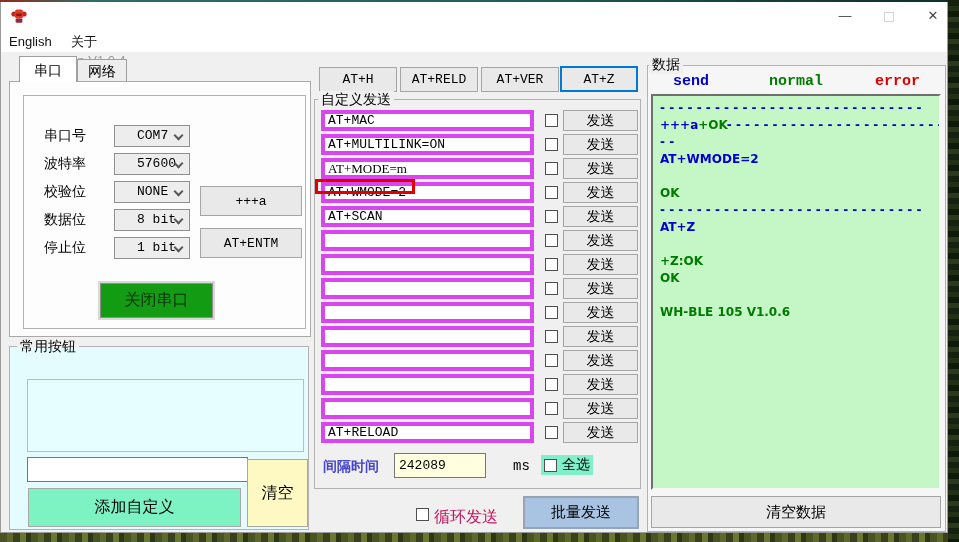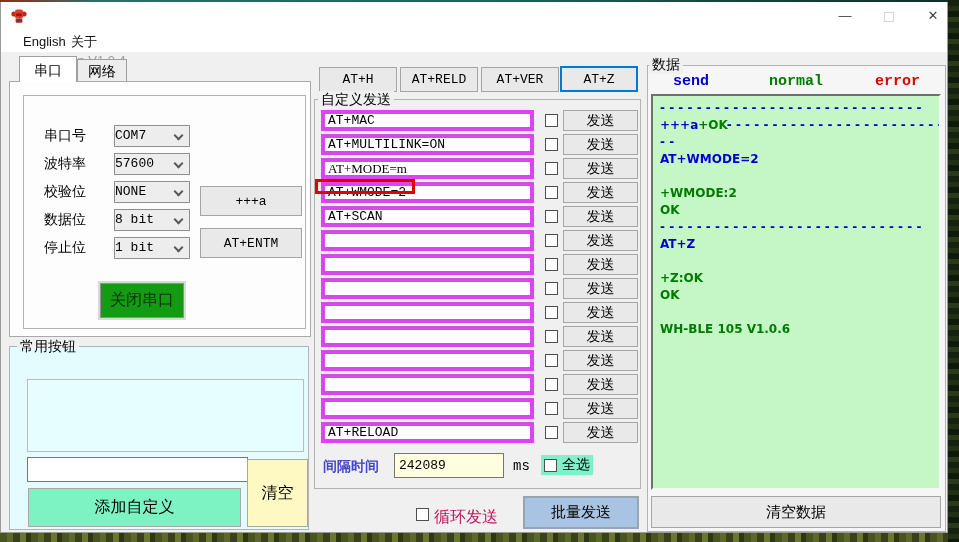--- a/index.html
+++ b/index.html
@@ -29,21 +29,21 @@
   
   .tab { position:absolute; font-size:14px; text-align:center; border:1px solid #9f9f9f; border-bottom:none; }
   .tab-active { background:#ffffff; z-index:3; }
   .tab-idle { background:#ededed; z-index:1; }
   .tabpage { position:absolute; left:8px; top:79px; width:302px; height:256px; background:#fdfdfd; border:1px solid #a9a9a9; z-index:2; }
   .groupbox { position:absolute; border:1px solid #b2b2b2; }
   .group-label { position:absolute; font-size:14px; color:#000; padding:0 3px; z-index:4; }
 
   .field-label { position:absolute; font-size:14px; color:#000; }
   .sel { position:absolute; width:76px; height:22px; background:#ededed; border:1px solid #8f8f8f;
-    font-family:"Liberation Mono","DejaVu Sans Mono",monospace; font-size:13px; line-height:20px; padding-left:0; color:#000; }
+    font-family:"Liberation Mono","DejaVu Sans Mono",monospace; font-size:13px; line-height:20px; padding-left:22px; color:#000; }
   .chev { position:absolute; right:7px; top:6px; width:7px; height:7px; border-right:2px solid #5a5a5a; border-bottom:2px solid #5a5a5a; transform:rotate(45deg); }
 
   .btn { position:absolute; background:#e9e9e9; border:1px solid #a5a5a5; text-align:center; color:#000; cursor:default; }
   .btn-mono { font-family:"Liberation Mono","DejaVu Sans Mono",monospace; font-size:13px; }
   .btn-cn { font-size:14px; }
 
   .green-btn { background:#149b14; color:#053005; font-size:16px; border:1px solid #8f8f8f; outline:2px solid #d9d9d9; }
   .mint-btn { background:#7df2c3; font-size:16px; border:1px solid #a8a8a8; }
   .salmon-btn { background:#fef9c3; font-size:16px; border:1px solid #a8a8a8; }
   .steel-btn { background:#a9c4e2; border:2px solid #96a5b3; font-size:15px; }
@@ -94,21 +94,21 @@
       <rect x="4.6" y="10.5" width="6.8" height="4.2" rx="1" fill="#b3261e"></rect>
       <rect x="6.4" y="11.6" width="3.2" height="2" fill="#3a3f8f"></rect>
     </svg>
     <span class="title-text">ATSetup V1.0.4</span>
     <span class="win-ctl" style="left:828px">—</span>
     <span class="win-ctl" style="left:872px"><span class="max-glyph"></span></span>
     <span class="win-ctl" style="left:916px">✕</span>
   </div>
 
   <div class="menubar">
-    <span class="menu-item" style="left:16px">English</span>
+    <span class="menu-item" style="left:2px">English</span>
     <span class="menu-item" style="left:64px">关于</span>
   </div>
 
   <div class="tab tab-active" style="left:18px;top:54px;width:58px;height:26px;line-height:26px">串口</div>
   <div class="tab tab-idle" style="left:76px;top:57px;width:50px;height:23px;line-height:22px">网络</div>
   <div class="tabpage"></div>
   <div class="groupbox" style="left:22px;top:93px;width:283px;height:234px;z-index:3"></div>
 
   <span class="field-label" style="left:43px;top:125px;z-index:4">串口号</span>
   <div class="sel" style="left:113px;top:123px;z-index:4"><span>COM7</span><span class="chev"></span></div>
@@ -120,21 +120,21 @@
   <div class="sel" style="left:113px;top:179px;z-index:4"><span>NONE</span><span class="chev"></span></div>
 
   <span class="field-label" style="left:43px;top:209px;z-index:4">数据位</span>
   <div class="sel" style="left:113px;top:207px;z-index:4"><span>8 bit</span><span class="chev"></span></div>
 
   <span class="field-label" style="left:43px;top:237px;z-index:4">停止位</span>
   <div class="sel" style="left:113px;top:235px;z-index:4"><span>1 bit</span><span class="chev"></span></div>
 
   <button class="btn btn-mono" style="left:199px;top:184px;width:102px;height:30px;z-index:4">+++a</button>
   <button class="btn btn-mono" style="left:199px;top:226px;width:102px;height:30px;z-index:4">AT+ENTM</button>
-  <button class="btn green-btn" style="left:99px;top:281px;width:84px;height:35px;z-index:4">关闭串口</button>
+  <button class="btn green-btn" style="left:99px;top:281px;width:113px;height:35px;z-index:4">关闭串口</button>
 
   <div class="groupbox common-group" style="left:8px;top:344px;width:300px;height:184px"></div>
   <span class="group-label gl-gradient" style="left:16px;top:336px">常用按钮</span>
   <div class="common-list"></div>
   <input class="text-input" style="left: 26px; top: 455px; width: 221px; height: 25px;" value="">
   <button class="btn mint-btn" style="left:27px;top:486px;width:213px;height:39px">添加自定义</button>
   <button class="btn salmon-btn" style="left:246px;top:457px;width:61px;height:68px">清空</button>
 
   <button class="btn btn-mono" style="left:318px;top:65px;width:78px;height:25px">AT+H</button>
   <button class="btn btn-mono" style="left:399px;top:65px;width:78px;height:25px">AT+RELD</button>
@@ -195,21 +195,21 @@
 
   <input class="cmd-input" style="left: 320px; top: 396px;" value="">
   <span class="checkbox" style="left:544px;top:400px"></span>
   <button class="btn btn-cn send-btn" style="left:562px;top:396px">发送</button>
 
   <input class="cmd-input" style="left: 320px; top: 420px;" value="AT+RELOAD">
   <span class="checkbox" style="left:544px;top:424px"></span>
   <button class="btn btn-cn send-btn" style="left:562px;top:420px">发送</button>
 
   <span class="abs interval-label" style="left:322px;top:456px">间隔时间</span>
-  <input class="text-input" style="left: 393px; top: 451px; width: 110px; height: 25px; background: rgb(255, 255, 224);" value="242089">
+  <input class="text-input" style="left: 393px; top: 451px; width: 92px; height: 25px; background: rgb(255, 255, 224);" value="242089">
   <span class="abs" style="left:512px;top:456px;font-family:'Liberation Mono',monospace;font-size:14px">ms</span>
   <div class="selall-wrap" style="left:540px;top:453px">
     <span class="checkbox"></span>
     <span style="font-size:14px">全选</span>
   </div>
 
   <span class="checkbox" style="left:415px;top:506px"></span>
   <span class="abs loop-label" style="left:433px;top:505px">循环发送</span>
   <button class="btn steel-btn" style="left:522px;top:494px;width:116px;height:33px">批量发送</button>
 
@@ -219,21 +219,20 @@
   <span class="legend c-blue" style="left:672px;top:71px">send</span>
   <span class="legend c-green" style="left:768px;top:71px">normal</span>
   <span class="legend c-red" style="left:874px;top:71px">error</span>
 
   <div class="log-box">
     <div class="log-line"><span data-color="blue">- - - - - - - - - - - - - - - - - - - - - - - - - - - - -</span></div>
     <div class="log-line"><span data-color="blue">+++a</span><span data-color="green">+OK</span><span data-color="blue">- - - - - - - - - - - - - - - - - - - - - - - - - -</span></div>
     <div class="log-line"><span data-color="blue">- -</span></div>
     <div class="log-line"><span data-color="blue">AT+WMODE=2</span></div>
     <div class="log-line"></div>
-    <div class="log-line"><span data-color="green">+WMODE:2</span></div>
     <div class="log-line"><span data-color="green">OK</span></div>
     <div class="log-line"><span data-color="blue">- - - - - - - - - - - - - - - - - - - - - - - - - - - - -</span></div>
     <div class="log-line"><span data-color="blue">AT+Z</span></div>
     <div class="log-line"></div>
     <div class="log-line"><span data-color="green">+Z:OK</span></div>
     <div class="log-line"><span data-color="green">OK</span></div>
     <div class="log-line"></div>
     <div class="log-line"><span data-color="green">WH-BLE 105 V1.0.6</span></div>
   </div>
 

